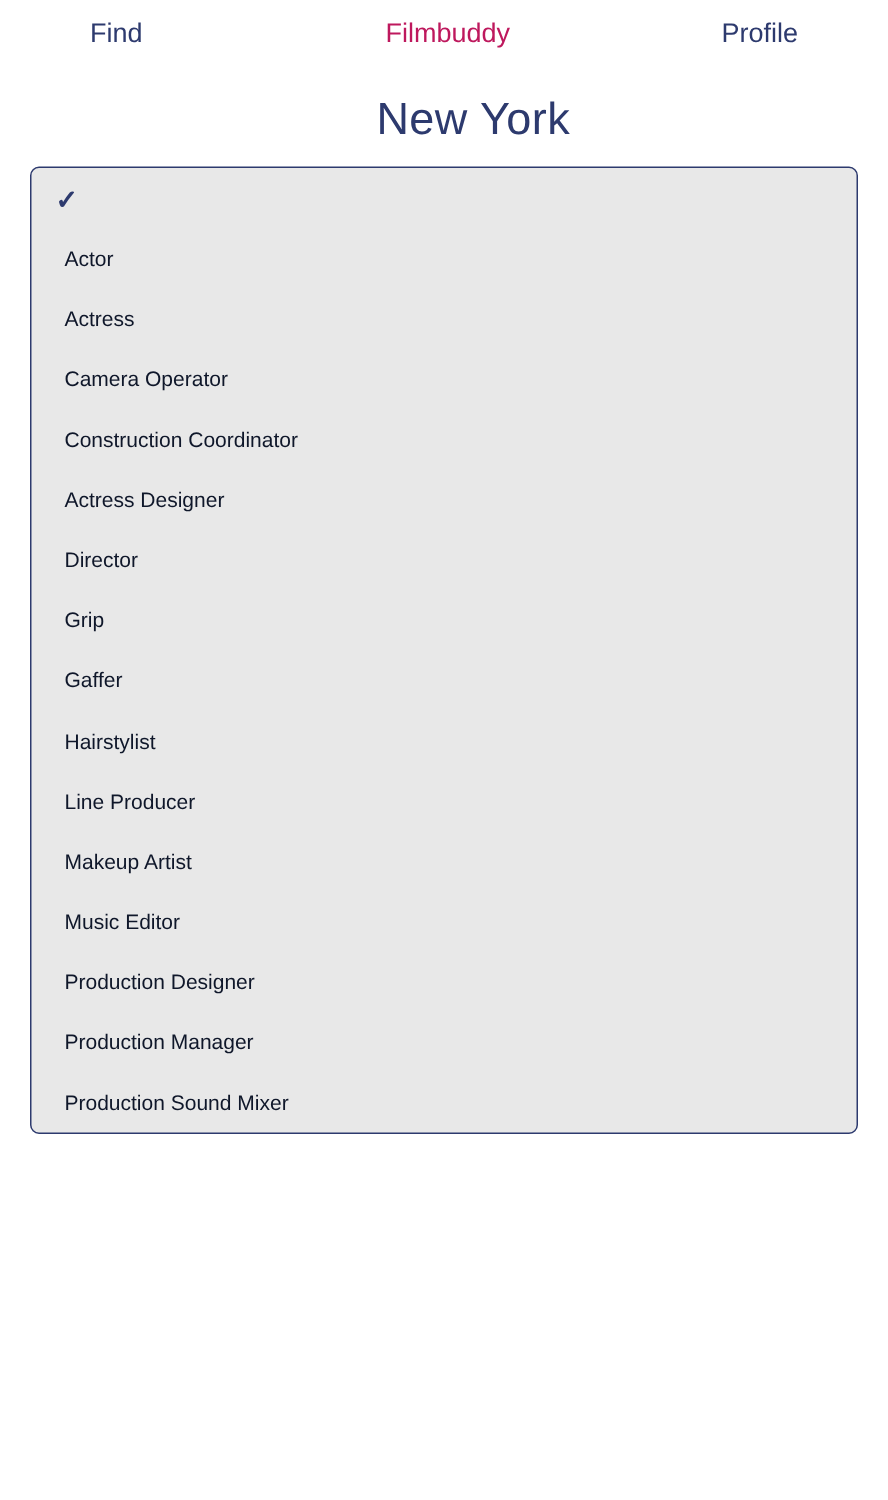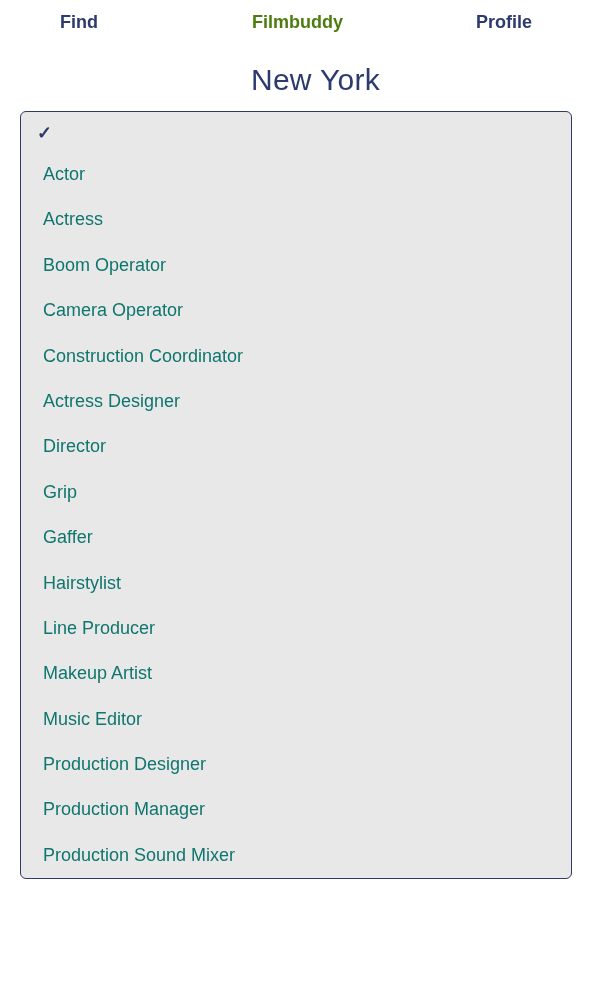--- a/index.html
+++ b/index.html
@@ -19,27 +19,27 @@
     .header {
       display: flex;
       justify-content: space-between;
       align-items: center;
       padding: 12px 60px;
       background: #ffffff;
     }
 
     .header-nav-item {
       font-size: 18px;
-      font-weight: 700;
+      font-weight: 400;
       cursor: pointer;
       color: #2d3a6e;
     }
 
     .header-nav-item.active {
-      color: #4d7c0f;
+      color: #be185d;
       margin-left: 21px;
     }
 
     .page-title-section {
       text-align: center;
       padding: 18px 0 14px;
     }
 
     .page-title {
       font-size: 30px;
@@ -70,22 +70,22 @@
       font-weight: 600;
     }
 
     .dropdown-items {
       list-style: none;
       padding: 0;
     }
 
     .dropdown-item {
       padding: 11px 20px 11px 22px;
-      font-size: 18px;
-      color: #0f766e;
+      font-size: 14px;
+      color: #0f172a;
       cursor: pointer;
       font-weight: 400;
       line-height: 1.3;
     }
   </style>
 </head>
 <body>
 
 <header class="header">
   <span class="header-nav-item">Find</span>
@@ -97,21 +97,20 @@
   <h1 class="page-title">New York</h1>
 </section>
 
 <div class="dropdown-container">
   <div class="dropdown-check-row">
     <span class="check-mark">✓</span>
   </div>
   <ul class="dropdown-items">
     <li class="dropdown-item">Actor</li>
     <li class="dropdown-item">Actress</li>
-    <li class="dropdown-item">Boom Operator</li>
     <li class="dropdown-item">Camera Operator</li>
     <li class="dropdown-item">Construction Coordinator</li>
     <li class="dropdown-item">Actress Designer</li>
     <li class="dropdown-item">Director</li>
     <li class="dropdown-item">Grip</li>
     <li class="dropdown-item">Gaffer</li>
     <li class="dropdown-item">Hairstylist</li>
     <li class="dropdown-item">Line Producer</li>
     <li class="dropdown-item">Makeup Artist</li>
     <li class="dropdown-item">Music Editor</li>

